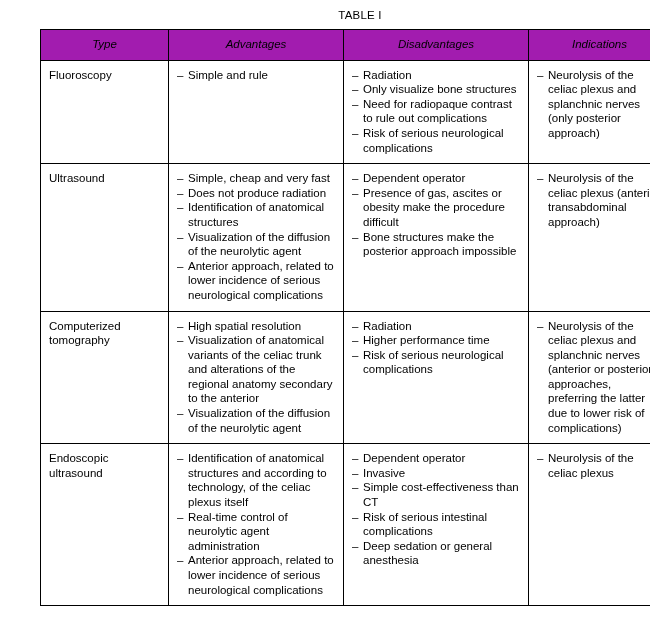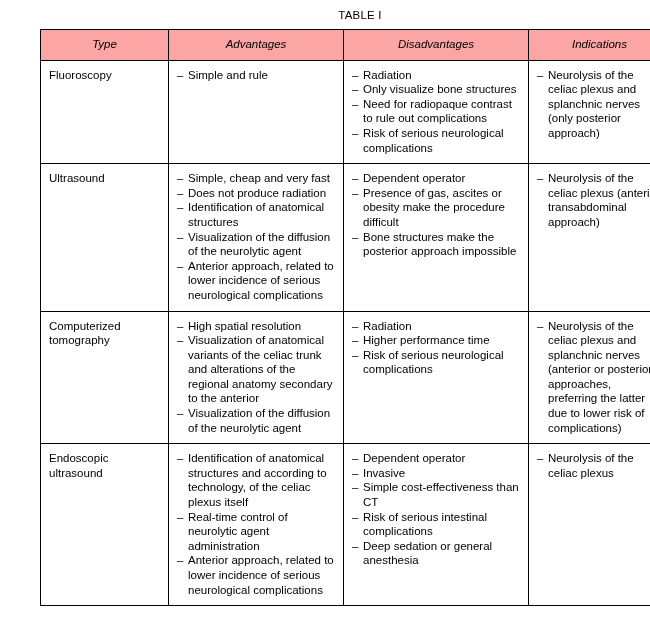--- a/index.html
+++ b/index.html
@@ -41,21 +41,21 @@
     border: 1px solid #000;
   }
   table.tbl td, table.tbl th {
     border: 1px solid #000;
     vertical-align: top;
     padding: 7px 8px 8px 8px;
     font-size: 11.5px;
     line-height: 14.6px;
   }
   thead th {
-    background: #fca5a5;
+    background: #a21caf;
     text-align: center;
     font-style: italic;
     font-weight: normal;
     font-size: 12px;
     padding: 4px 4px 5px 4px;
     vertical-align: middle;
   }
   col.c-type { width: 128px; }
   col.c-adv  { width: 175px; }
   col.c-dis  { width: 185px; }

